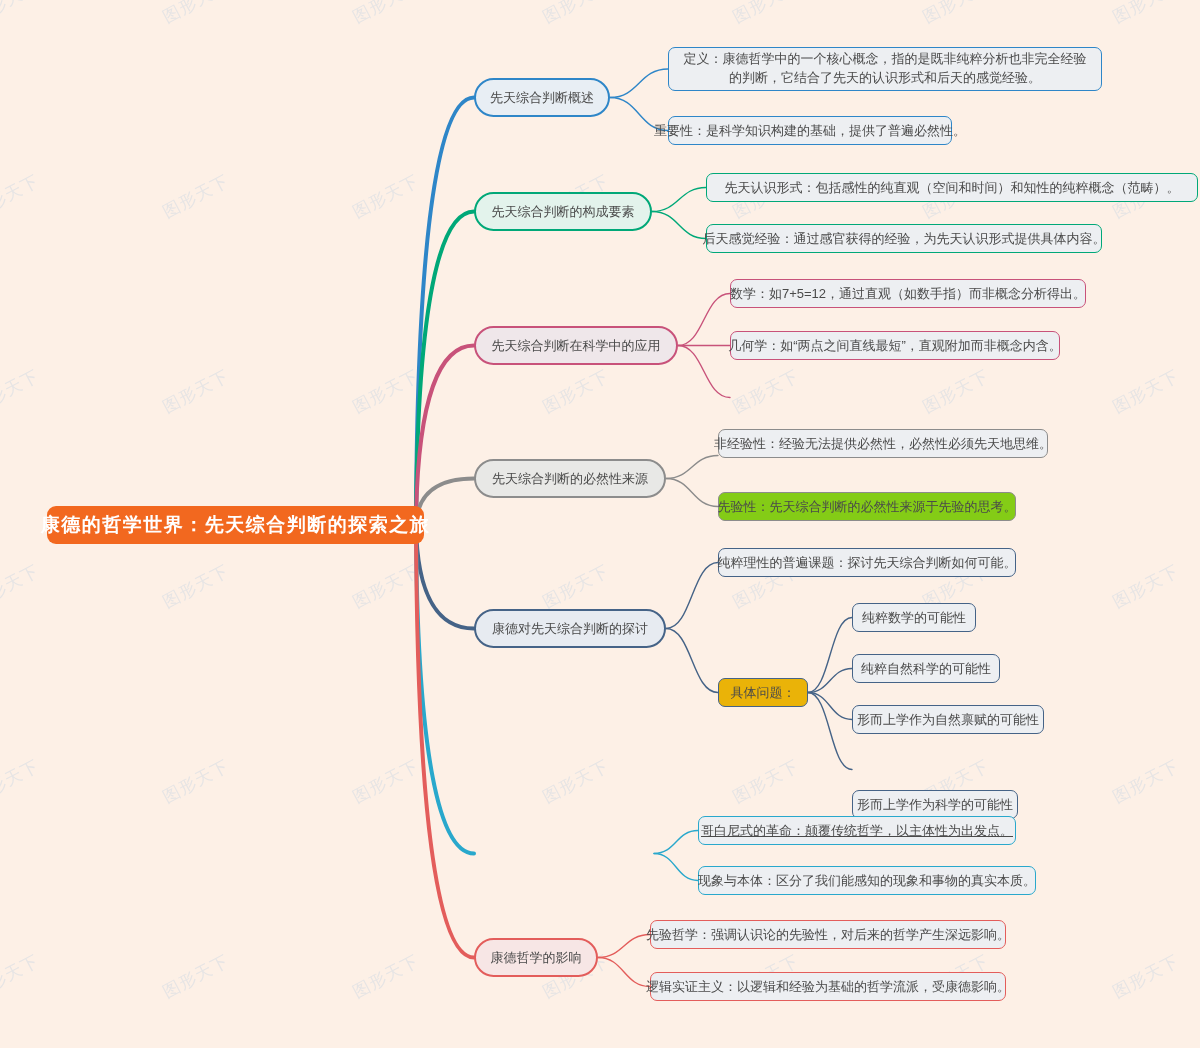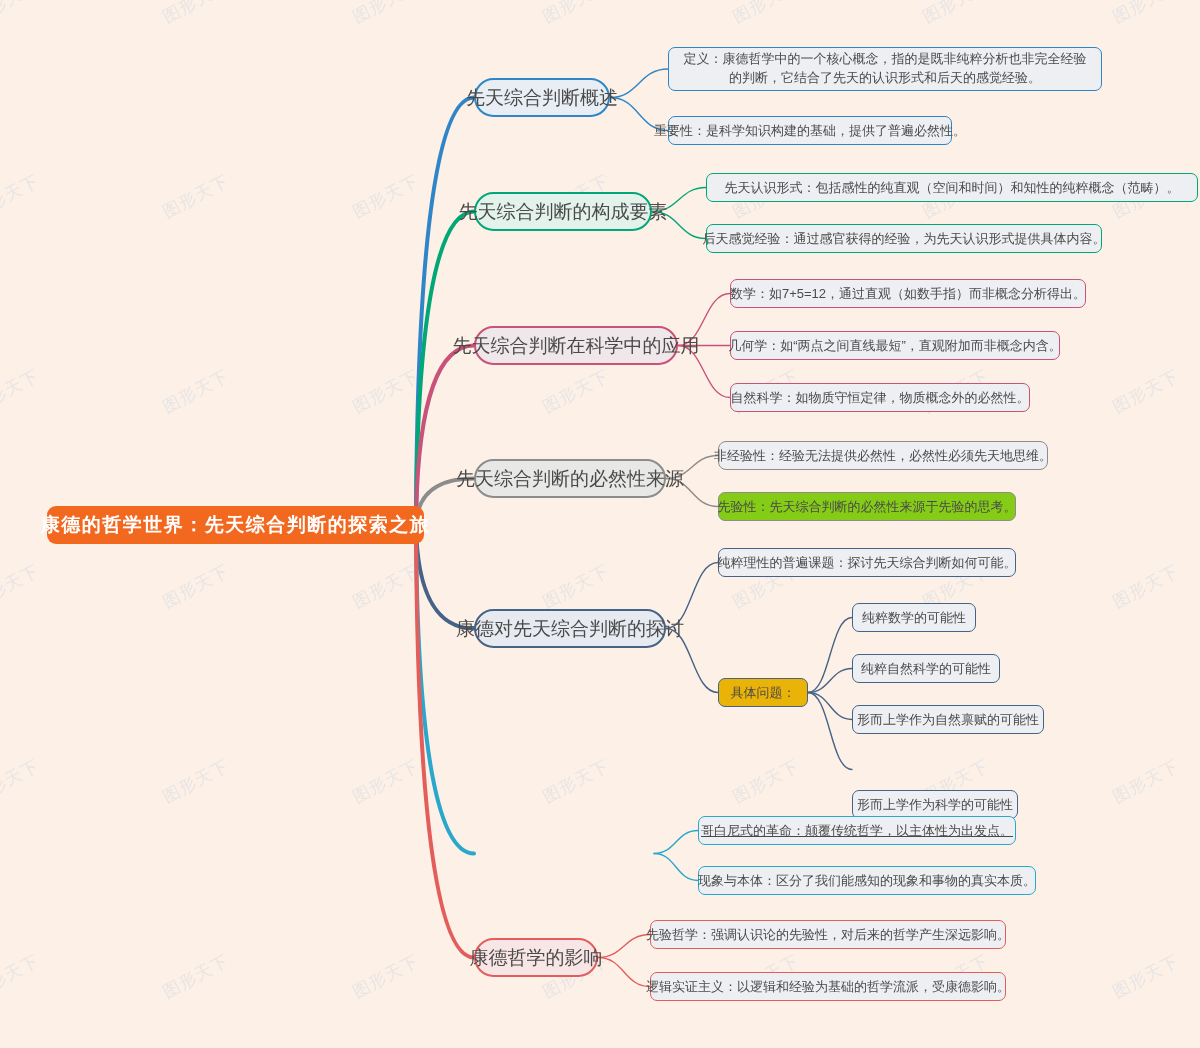--- a/index.html
+++ b/index.html
@@ -61,21 +61,21 @@
     border-radius: 9px;
     font-size: 19px;
     font-weight: bold;
     letter-spacing: 1.5px;
     padding: 0 16px;
   }
   .node.lvl1 {
     border-radius: 999px;
     border-width: 2px;
     border-style: solid;
-    font-size: 19px;
+    font-size: 13px;
     color: #4A4A4A;
     padding: 17px 14px;
   }
   .node.lvl2 {
     border-radius: 7px;
     border-width: 1.6px;
     border-style: solid;
     font-size: 13px;
     color: #4A4A4A;
     padding: 0 10px;
@@ -193,27 +193,24 @@
       </div>
       <div class="node lvl1" style="left: 474px; top: 326px; width: 204px; height: 39px; border-color: rgb(200, 82, 122); background: rgb(239, 231, 234);">
         <span>先天综合判断在科学中的应用</span>
       </div>
       <div class="node lvl2" style="left: 730px; top: 279px; width: 356px; height: 29px; border-color: rgb(200, 82, 122); background: rgb(237, 239, 242);">
         <span>数学：如7+5=12，通过直观（如数手指）而非概念分析得出。</span>
       </div>
       <div class="node lvl2" style="left: 730px; top: 331px; width: 330px; height: 29px; border-color: rgb(200, 82, 122); background: rgb(237, 239, 242);">
         <span>几何学：如“两点之间直线最短”，直观附加而非概念内含。</span>
       </div>
-      <div class="node lvl2" style="left: 730px; top: 383px; width: 300px; height: 29px; border-color: rgb(200, 82, 122); background: rgb(237, 239, 242);">
-        <span>自然科学：如物质守恒定律，物质概念外的必然性。</span>
-      </div>
       <div class="node lvl1" style="left: 474px; top: 459px; width: 192px; height: 39px; border-color: rgb(140, 140, 140); background: rgb(232, 232, 230);">
         <span>先天综合判断的必然性来源</span>
       </div>
-      <div class="node lvl2" style="left: 718px; top: 441px; width: 330px; height: 29px; border-color: rgb(140, 140, 140); background: rgb(237, 239, 242); border-radius: 8px;">
+      <div class="node lvl2" style="left: 718px; top: 429px; width: 330px; height: 29px; border-color: rgb(140, 140, 140); background: rgb(237, 239, 242);">
         <span>非经验性：经验无法提供必然性，必然性必须先天地思维。</span>
       </div>
       <div class="node lvl2" style="left: 718px; top: 492px; width: 298px; height: 29px; border-color: rgb(140, 140, 140); background: #84cc16;">
         <span>先验性：先天综合判断的必然性来源于先验的思考。</span>
       </div>
       <div class="node lvl1" style="left: 474px; top: 609px; width: 192px; height: 39px; border-color: rgb(69, 99, 135); background: rgb(231, 235, 241);">
         <span>康德对先天综合判断的探讨</span>
       </div>
       <div class="node lvl2" style="left: 718px; top: 548px; width: 298px; height: 29px; border-color: rgb(69, 99, 135); background: rgb(237, 239, 242);">
         <span>纯粹理性的普遍课题：探讨先天综合判断如何可能。</span>

